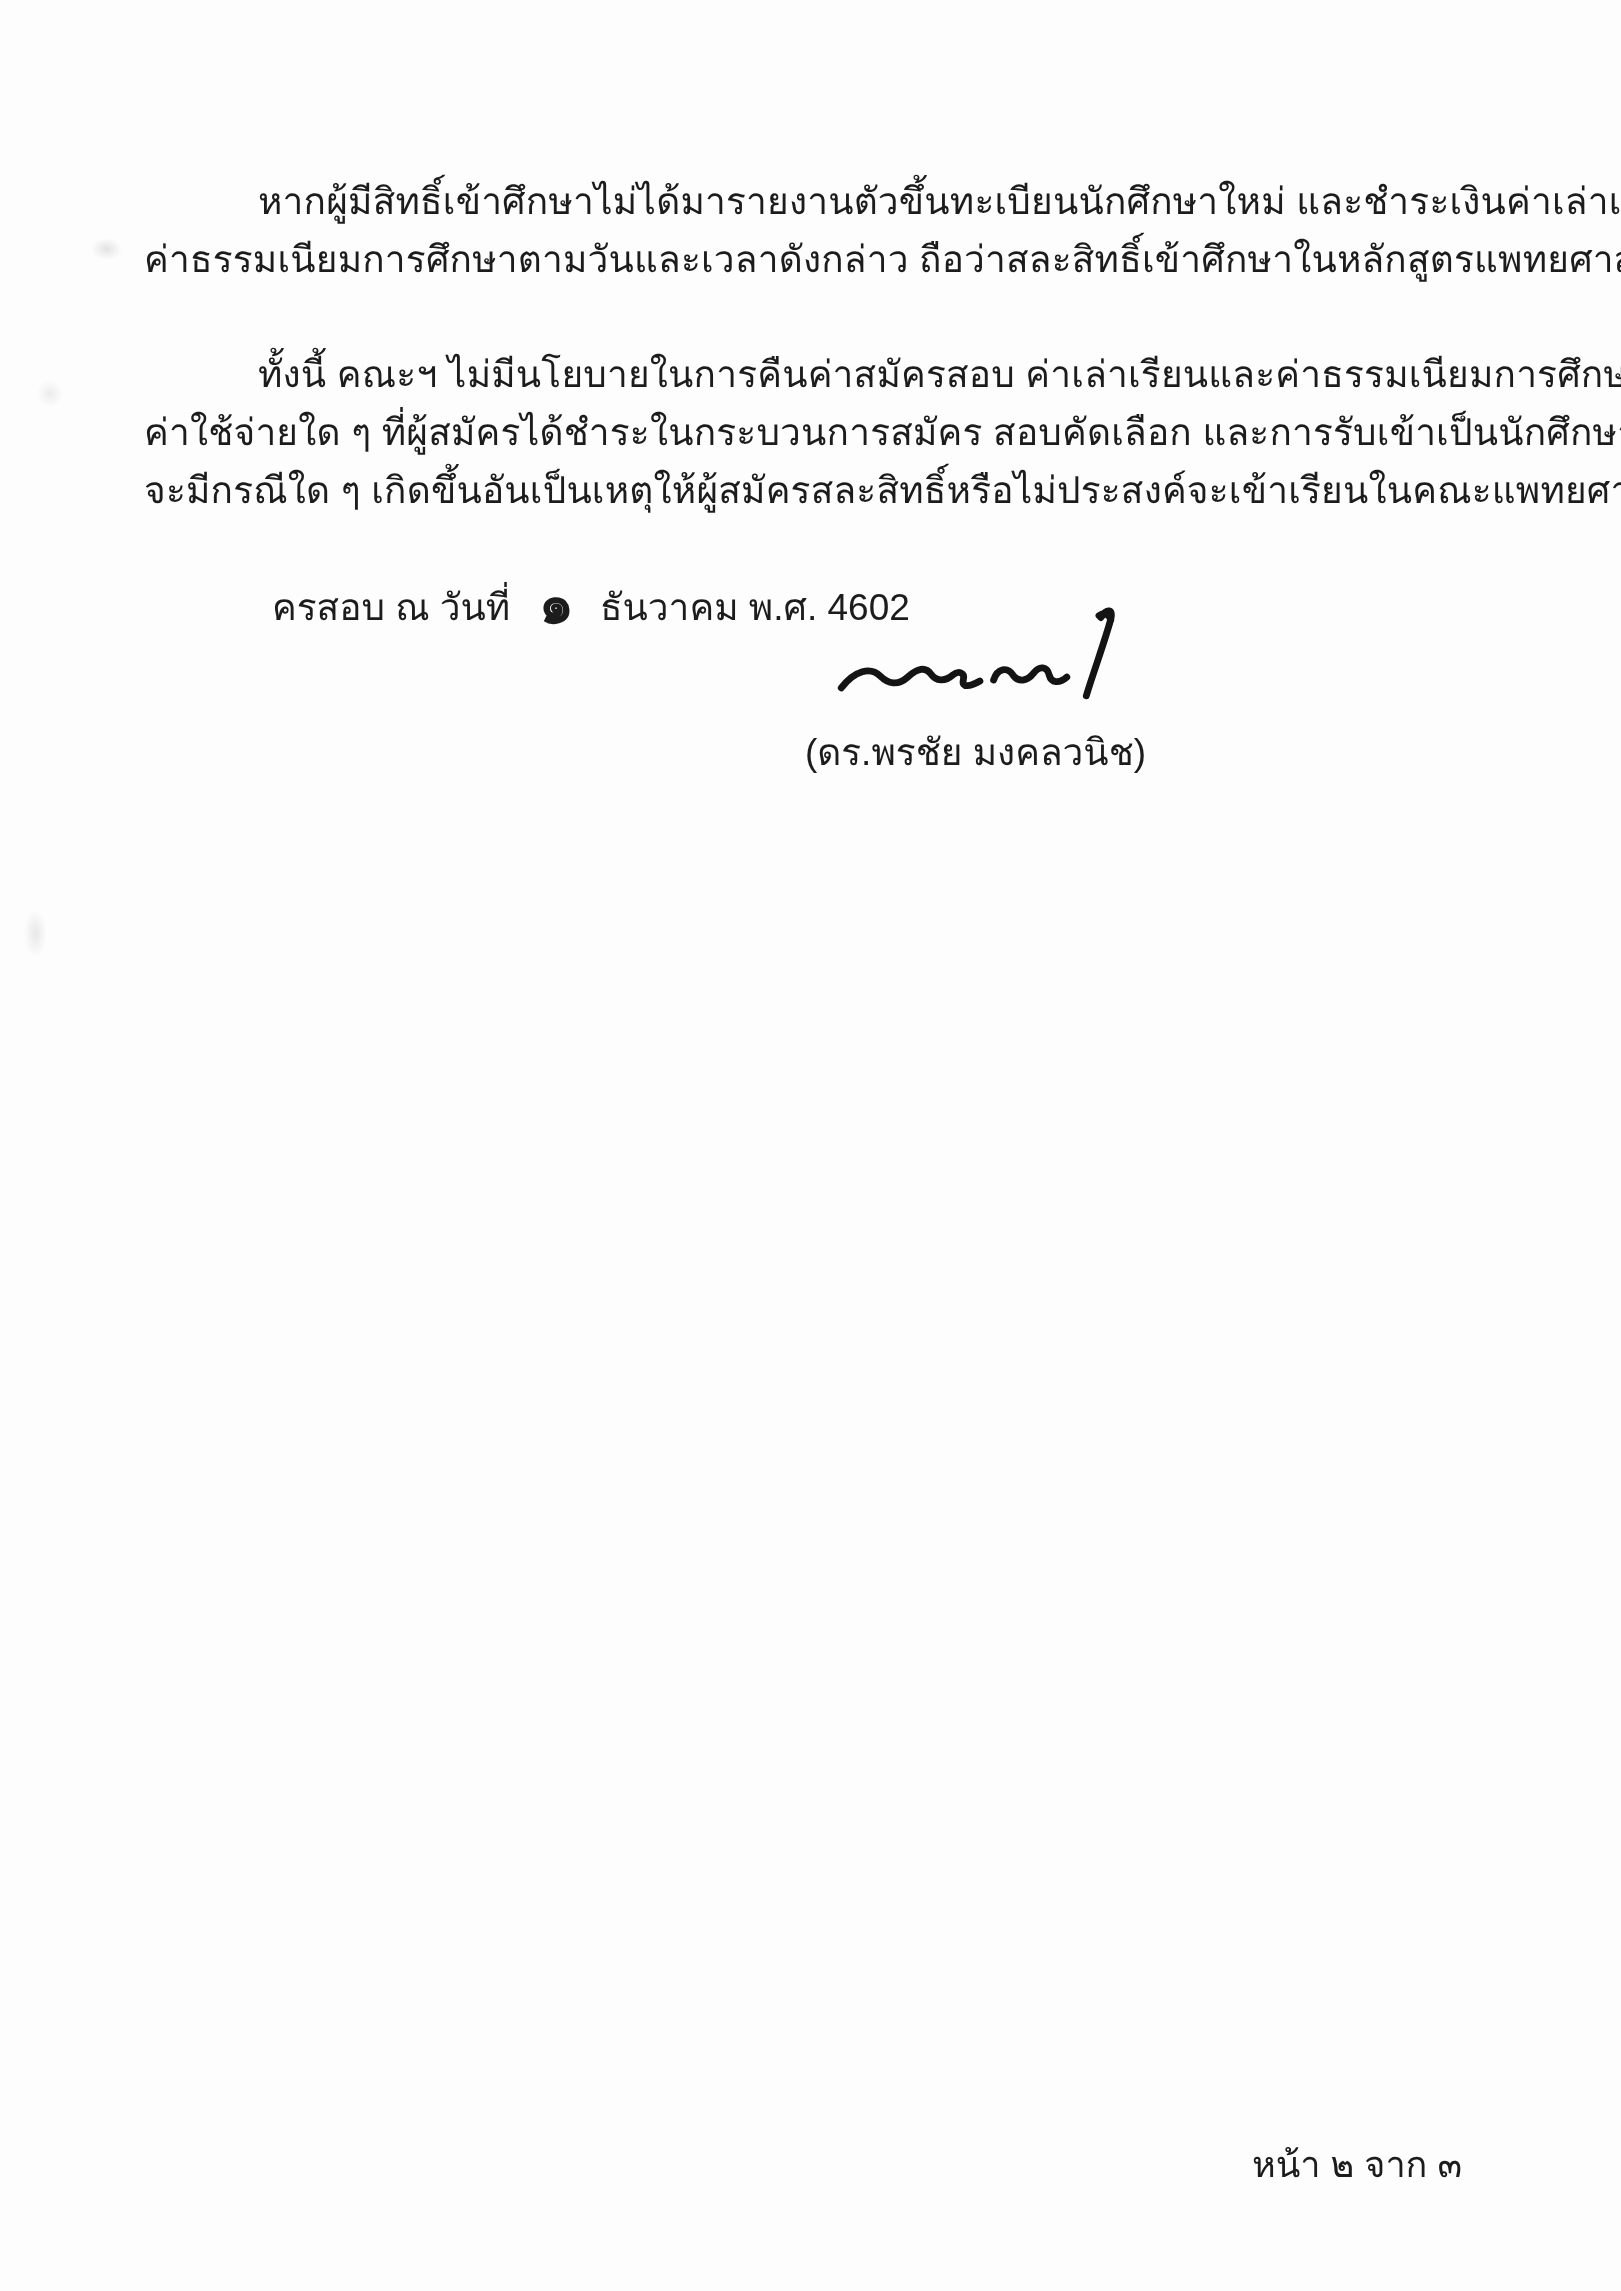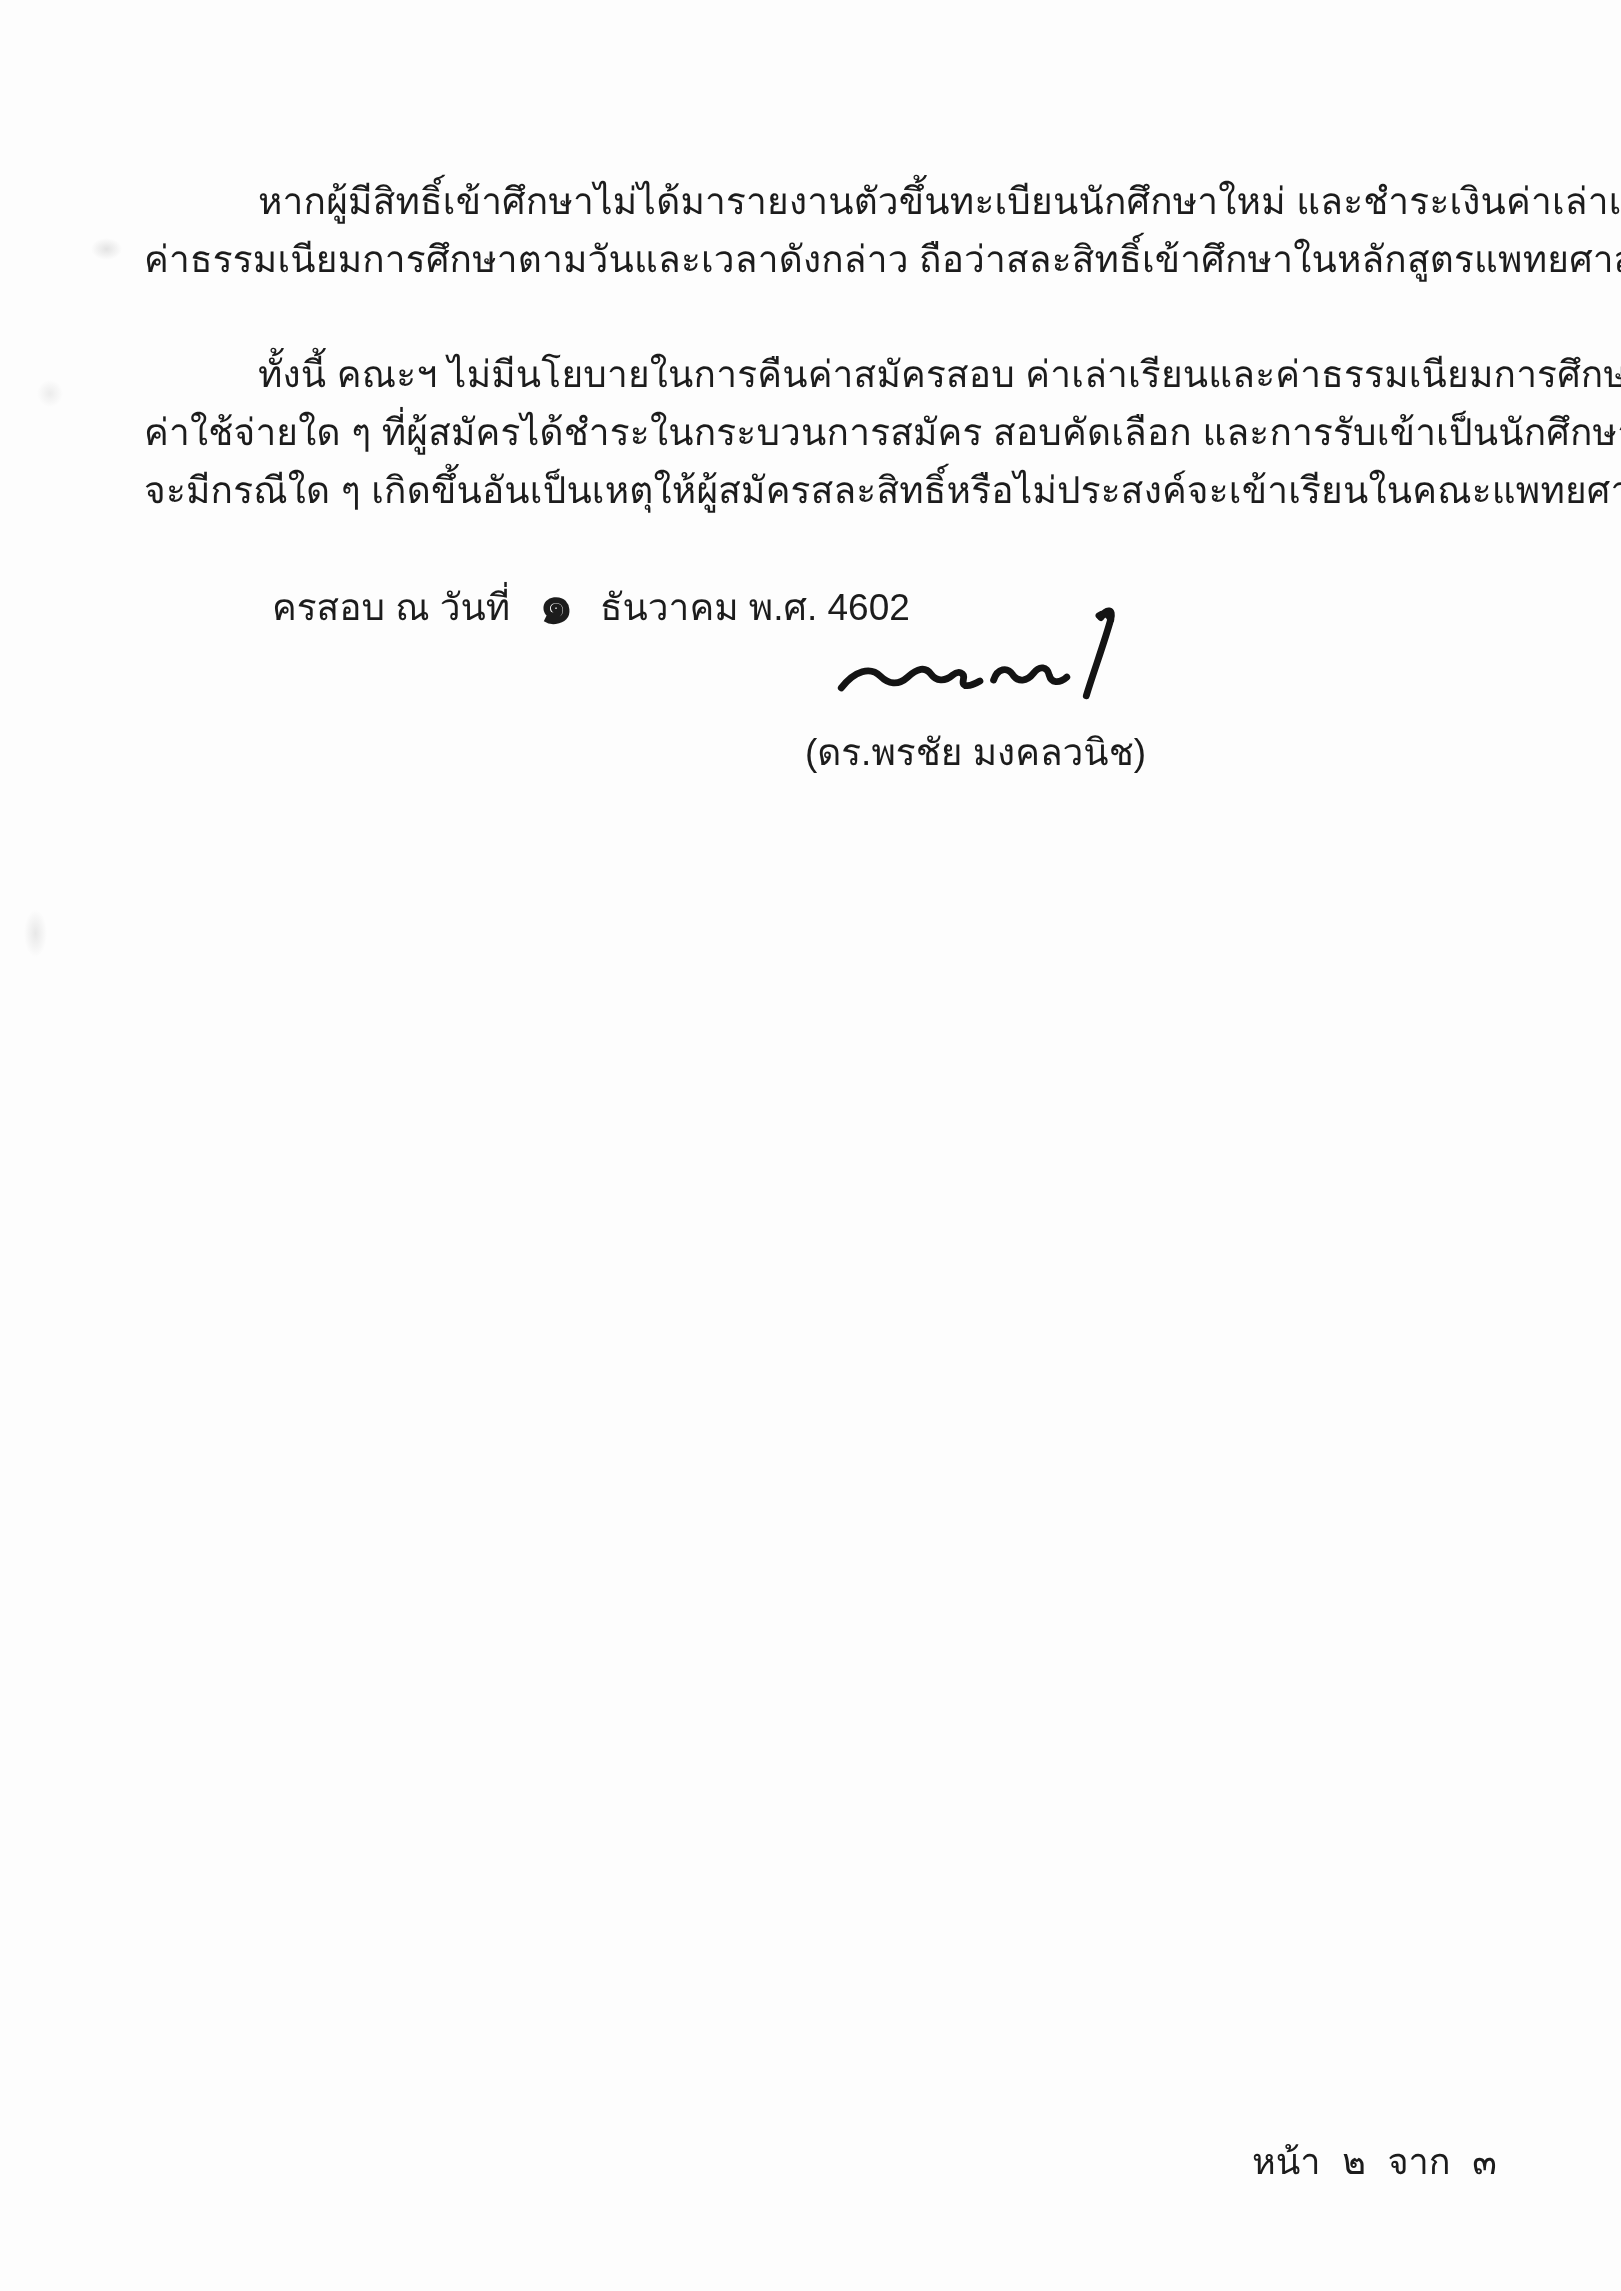--- a/index.html
+++ b/index.html
@@ -71,21 +71,20 @@
     line-height: 47px;
     white-space: nowrap;
   }
   .page-footer {
     position: absolute;
     left: 1252px;
     top: 2143px;
     font-size: 36px;
     line-height: 43px;
     white-space: nowrap;
-    font-family: Liberation Mono, monospace;
   }
   .scan-artifact {
     position: absolute;
     border-radius: 50%;
     pointer-events: none;
   }
   #artifact-1 {
     left: 91px; top: 238px; width: 31px; height: 21.6px;
     background: radial-gradient(closest-side, #e3e3e3, rgba(255,255,255,0));
   }

